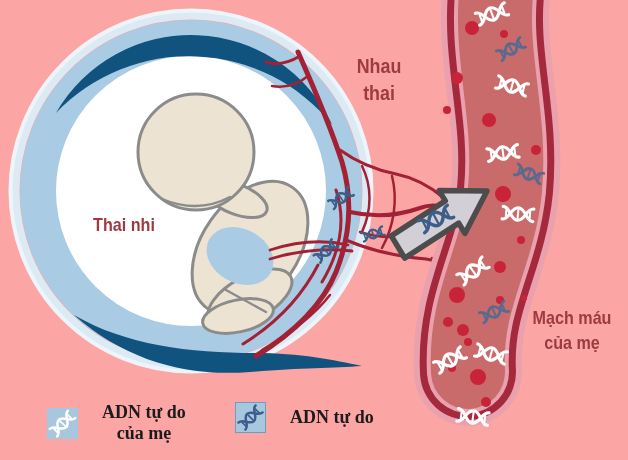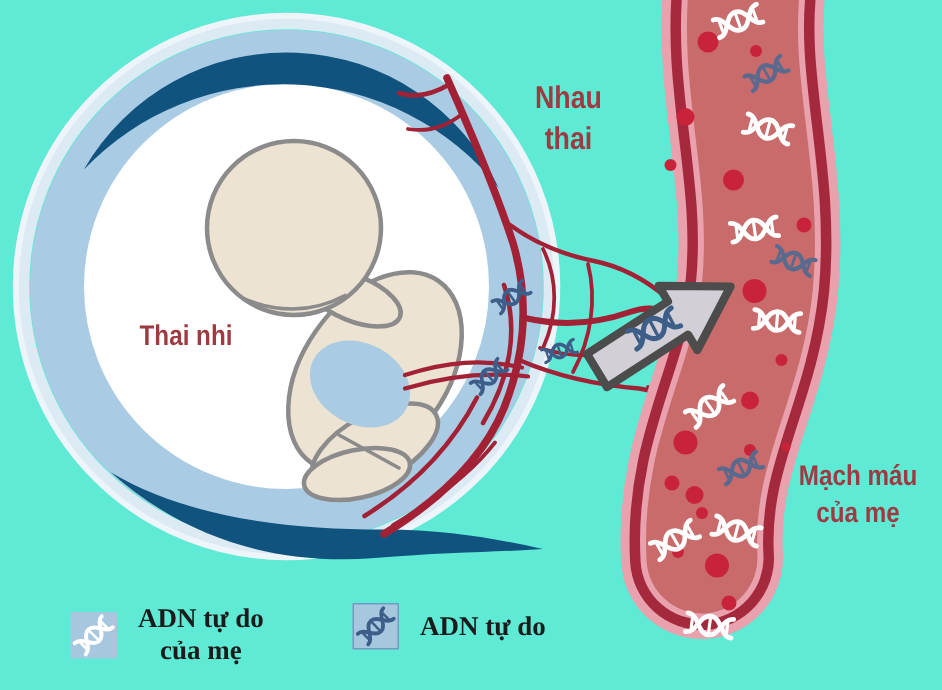--- a/index.html
+++ b/index.html
@@ -1,17 +1,17 @@
 <!DOCTYPE html>
 <html style="--label-red: #9d3a42; --ring-blue: #a9cbe3; --crescent-navy: #11537f; --vessel-branch-red: #a32135; --vessel-crimson: #a5293c; --vessel-pink: #e8a1ad; --vessel-lumen: #c96b6b; --blood-cell-red: #c92339; --fetus-skin: #ece3d2; --fetus-outline: #8b8b8b; --arrow-fill: #d2cfd6; --arrow-outline: #4c4c4c; --dna-blue: #3c5e88; --dna-white: #ffffff; --legend-box-blue: #a6c7de; --legend-text: #1b1b1b;"><head>
 <meta charset="utf-8">
 <style>
   html,body{margin:0;padding:0;background:#fff;}
   .canvas{
-    position:relative;width:628px;height:460px;overflow:hidden;background:#5eead4;
+    position:relative;width:628px;height:460px;overflow:hidden;background:#fca5a5;
     font-family:"Liberation Sans",sans-serif;
   }
   .art{position:absolute;left:0;top:0;}
 
   
   .ring{fill:#ffffff;stroke:var(--ring-blue,#a9cbe3);stroke-width:36px;}
   .halo1{fill:none;stroke:#dceaf4;stroke-width:7px;}
   .halo2{fill:none;stroke:#eef5fa;stroke-width:5px;}
   .f-navy{fill:var(--crescent-navy,#11537f);}
   .f-skin{fill:var(--fetus-skin,#ece3d2);stroke:var(--fetus-outline,#8b8b8b);stroke-width:3px;}
@@ -31,21 +31,21 @@
   .lbl{
     position:absolute;font-weight:bold;color:var(--label-red,#9d3a42);
     transform:scaleX(.85);transform-origin:center;text-align:center;line-height:1.3;
   }
   .lbl-line{display:block;}
   #lbl-placenta{left:337px;top:52px;width:84px;font-size:21px;}
   #lbl-fetus{left:82px;top:213px;width:84px;font-size:19px;}
   #lbl-vessel{left:520px;top:306px;width:104px;font-size:19px;}
 
   
-  .legend-item{position:absolute;display:flex;align-items:center;gap:14px;}
+  .legend-item{position:absolute;display:flex;align-items:center;gap:24px;}
   #legend-item-1{left:47px;top:402px;}
   #legend-item-2{left:235px;top:402px;}
   .legend-swatch{
     width:31px;height:31px;background:var(--legend-box-blue,#a6c7de);
     display:flex;align-items:center;justify-content:center;flex:0 0 auto;
   }
   #legend-item-2 .legend-swatch{border:1px solid #6e9dc1;width:29px;height:29px;}
   .legend-text{
     font-family:"Liberation Serif",serif;font-weight:bold;font-size:18px;line-height:21px;
     color:var(--legend-text,#1b1b1b);

